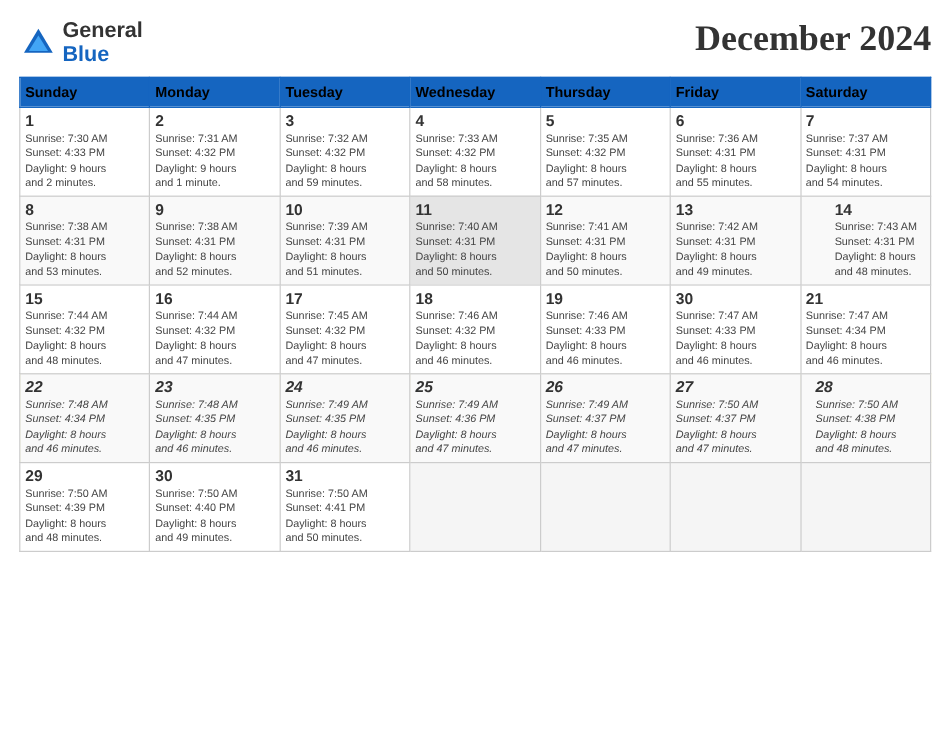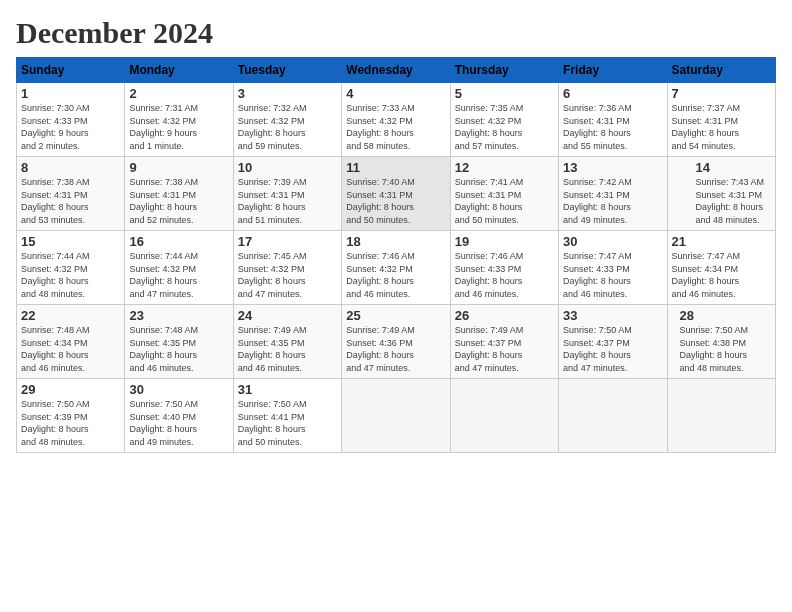--- a/index.html
+++ b/index.html
@@ -92,20 +92,30 @@
       font-size: 9px;
       color: #444;
       line-height: 1.4;
     }
   </style>
 </head>
 <body>
 
 <div class="page">
   <div class="header">
+    <div class="logo">
+      <svg class="logo-icon" viewBox="0 0 40 40">
+        <polygon points="20,5 35,30 5,30" fill="#1565c0"></polygon>
+        <polygon points="20,12 30,28 10,28" fill="#42a5f5"></polygon>
+      </svg>
+      <div class="logo-text">
+        <span class="general">General</span><br>
+        <span class="blue">Blue</span>
+      </div>
+    </div>
     <div class="title-block">
       <div class="main-title">December 2024</div>
     </div>
   </div>
 
   <table class="calendar">
     <thead>
       <tr>
         <th>Sunday</th>
         <th>Monday</th>
@@ -200,21 +210,21 @@
   </td>
           <td>
     <span class="day-number">30</span>
     <span class="day-info">Sunrise: 7:47 AM<br>Sunset: 4:33 PM<br>Daylight: 8 hours<br>and 46 minutes.</span>
   </td>
           <td>
     <span class="day-number">21</span>
     <span class="day-info">Sunrise: 7:47 AM<br>Sunset: 4:34 PM<br>Daylight: 8 hours<br>and 46 minutes.</span>
   </td>
         </tr>
-        <tr style="background: #fef9c3;">
+        <tr style="background: #fef9c3; font-style: italic;">
           <td style="background: rgb(249, 249, 249);">
     <span class="day-number">22</span>
     <span class="day-info">Sunrise: 7:48 AM<br>Sunset: 4:34 PM<br>Daylight: 8 hours<br>and 46 minutes.</span>
   </td>
           <td style="background: rgb(249, 249, 249);">
     <span class="day-number">23</span>
     <span class="day-info">Sunrise: 7:48 AM<br>Sunset: 4:35 PM<br>Daylight: 8 hours<br>and 46 minutes.</span>
   </td>
           <td style="background: rgb(249, 249, 249);">
     <span class="day-number">24</span>
@@ -222,21 +232,21 @@
   </td>
           <td style="background: rgb(249, 249, 249);">
     <span class="day-number">25</span>
     <span class="day-info">Sunrise: 7:49 AM<br>Sunset: 4:36 PM<br>Daylight: 8 hours<br>and 47 minutes.</span>
   </td>
           <td style="background: rgb(249, 249, 249);">
     <span class="day-number">26</span>
     <span class="day-info">Sunrise: 7:49 AM<br>Sunset: 4:37 PM<br>Daylight: 8 hours<br>and 47 minutes.</span>
   </td>
           <td style="background: rgb(249, 249, 249);">
-    <span class="day-number">33</span>
+    <span class="day-number">27</span>
     <span class="day-info">Sunrise: 7:50 AM<br>Sunset: 4:37 PM<br>Daylight: 8 hours<br>and 47 minutes.</span>
   </td>
           <td style="background: rgb(249, 249, 249); padding-left: 12px;">
     <span class="day-number">28</span>
     <span class="day-info">Sunrise: 7:50 AM<br>Sunset: 4:38 PM<br>Daylight: 8 hours<br>and 48 minutes.</span>
   </td>
         </tr>
         <tr>
           <td>
     <span class="day-number">29</span>

